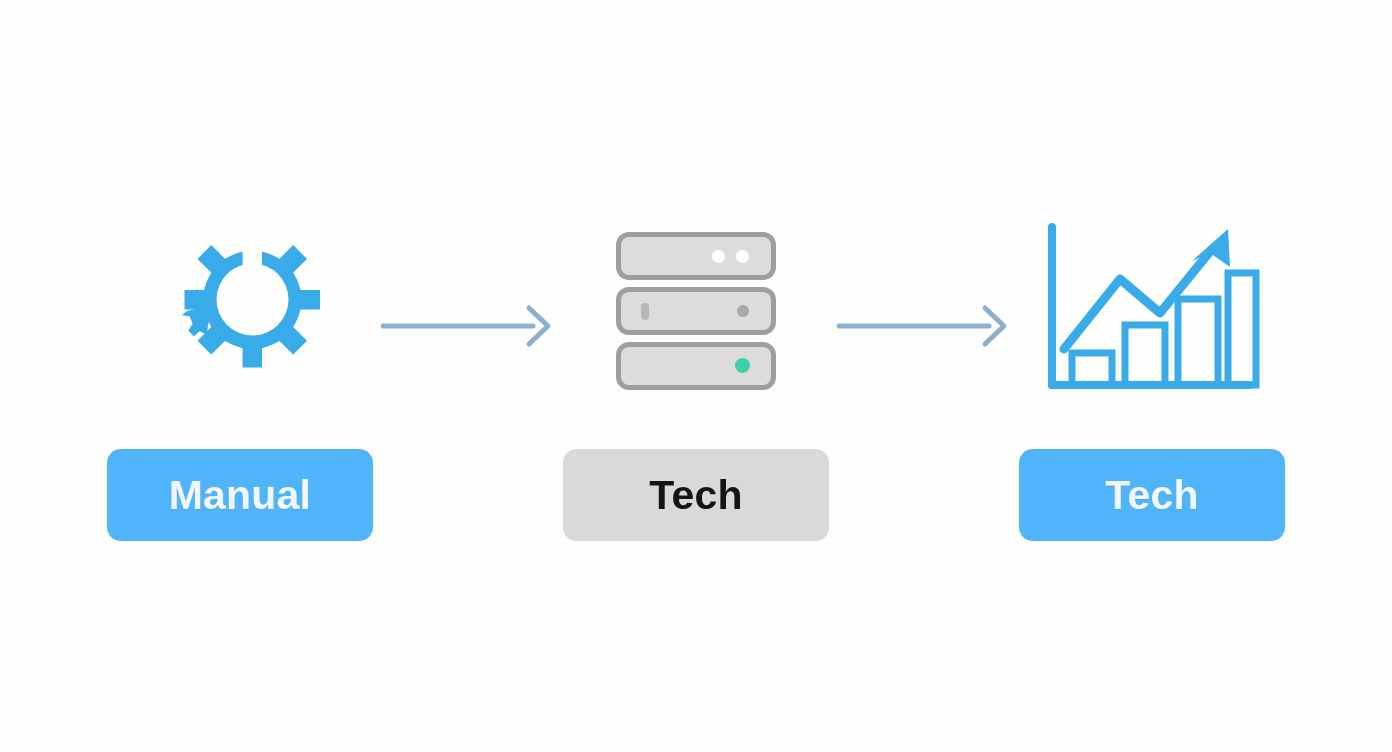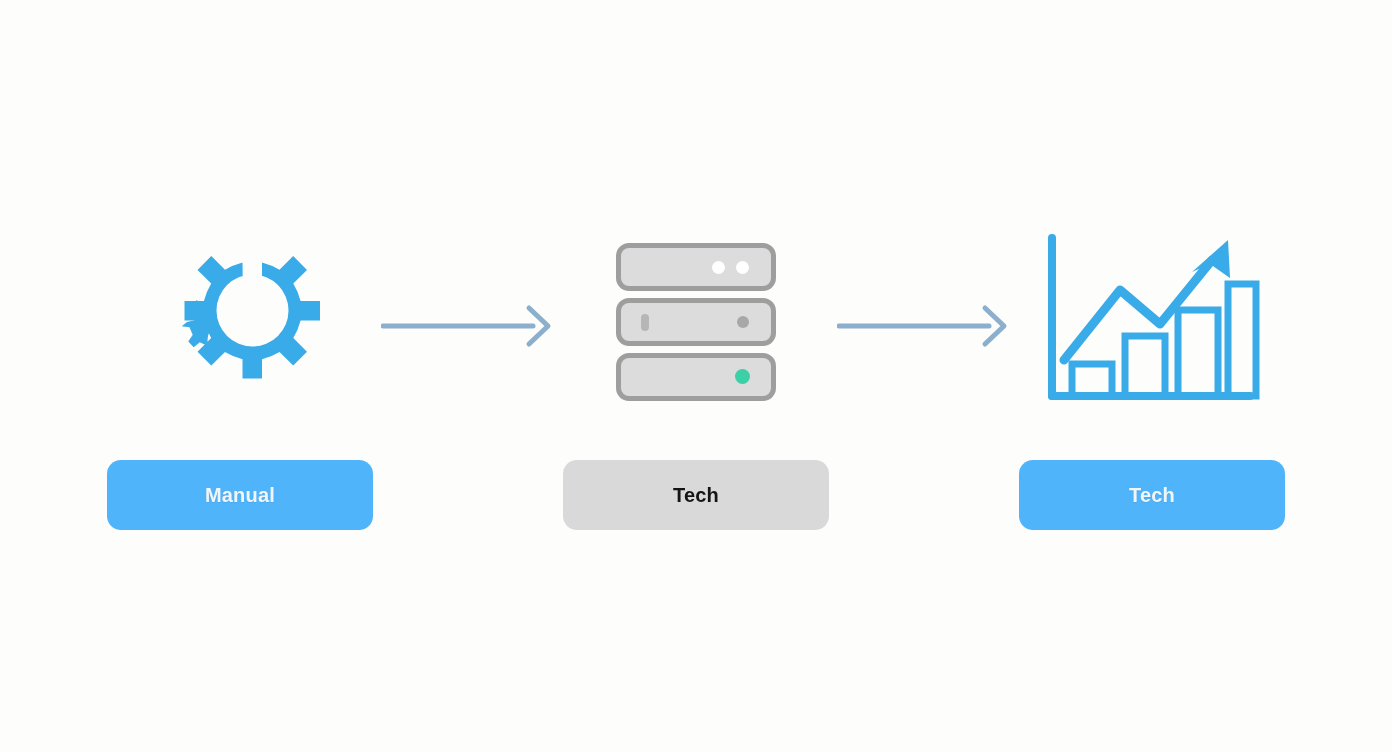--- a/index.html
+++ b/index.html
@@ -46,26 +46,26 @@
     height: 200px;
     width: 230px;
     display: flex;
     align-items: center;
     justify-content: center;
     margin-bottom: 26px;
   }
 
   .stage-label {
     width: 266px;
-    height: 70px;
+    height: 92px;
     border-radius: 14px;
     display: flex;
     align-items: center;
     justify-content: center;
-    font-size: 20px;
+    font-size: 41px;
     font-weight: bold;
     letter-spacing: 0.2px;
     box-sizing: border-box;
     user-select: none;
     margin-top: 12px;
   }
 
   .stage-label.accent {
     background: #4fb4fa;
     color: #f2f6fa;

